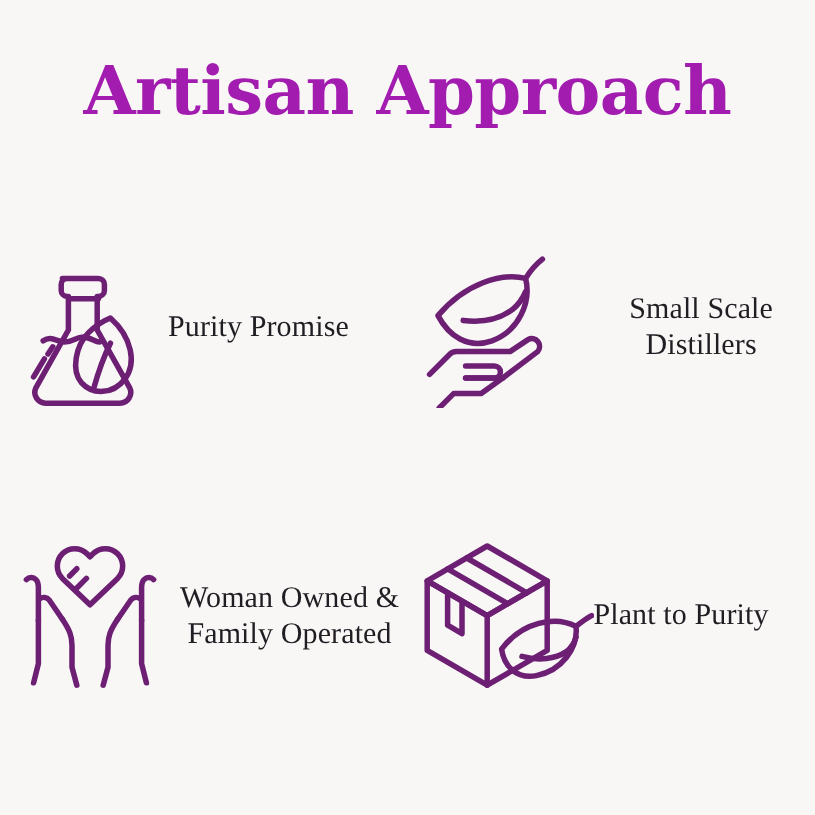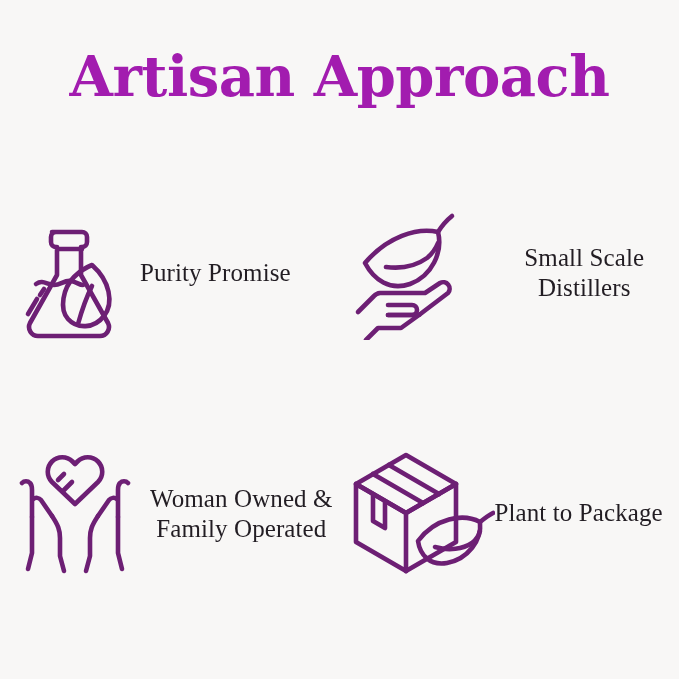--- a/index.html
+++ b/index.html
@@ -169,17 +169,17 @@
 
           <path d="M33 48 v27 l12 7 v-27"></path>
 
           <path d="M78 95 c17 -23 45 -28 62 -19 c2 18 -12 37 -33 41 c-17 3 -27 -8 -29 -22 z"></path>
 
           <path d="M140 76 c5 -4 9 -7 13 -9"></path>
 
           <path d="M95 101 c14 4 28 2 37 -4 c5 -4 7 -8 8 -12"></path>
         </svg>
       </div>
-      <div class="feature-label">Plant to Package</div>
+      <div class="feature-label">Plant to Purity</div>
     </div>
 
   </div>
 </div>
 
 </body></html>

